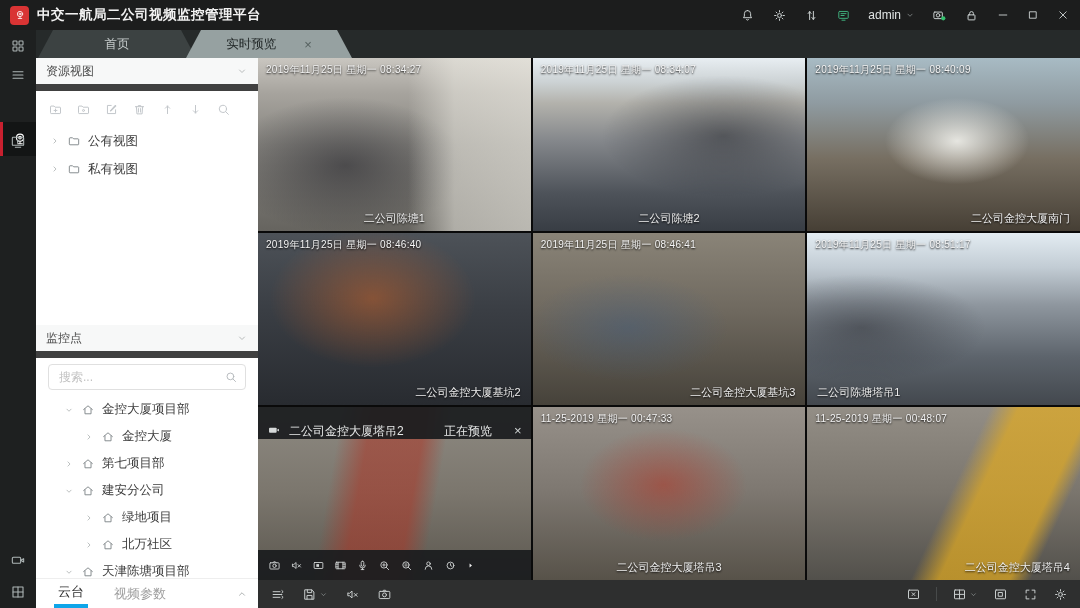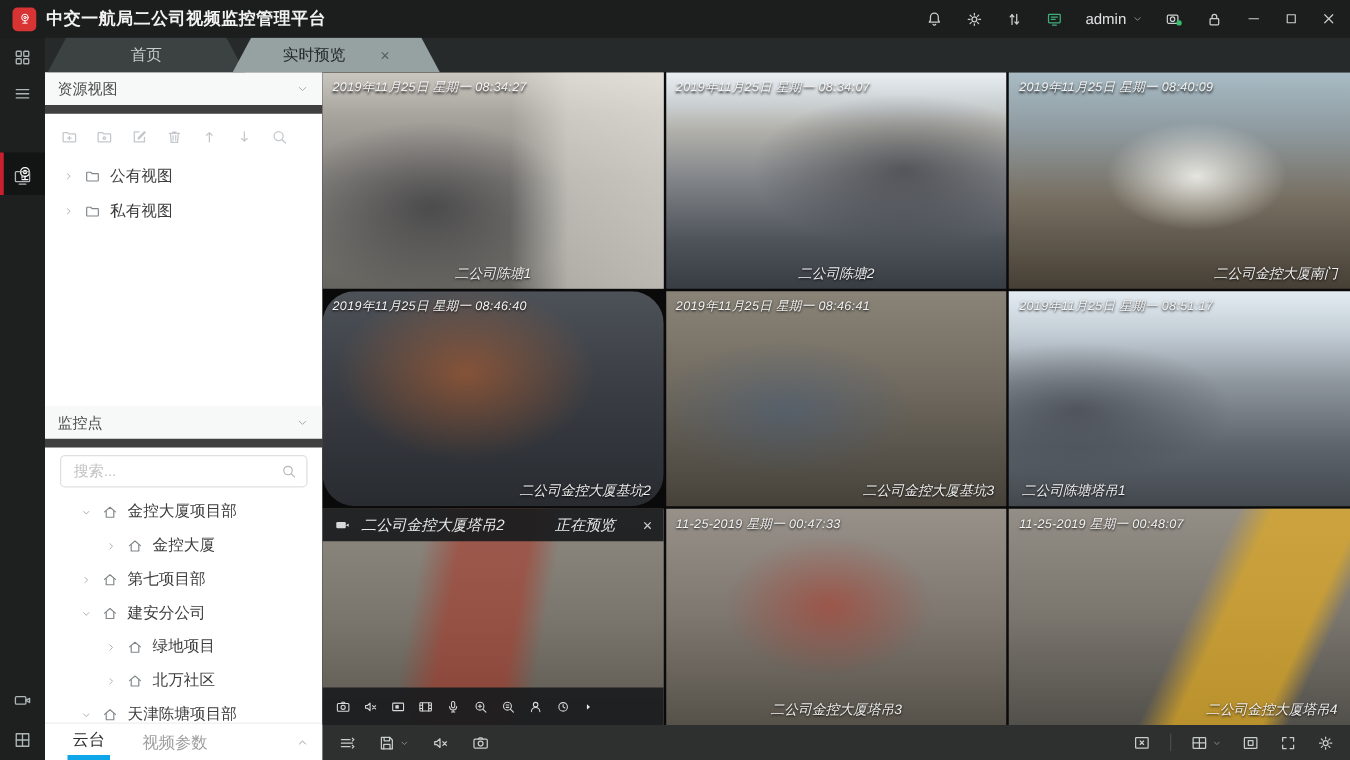--- a/index.html
+++ b/index.html
@@ -47,36 +47,36 @@
   .searchwrap .ic{position:absolute;right:8px;top:6px;color:#b3b7ba;font-size:14px;}
   .mtree .trow{height:27px;}
   .bottom-tabs{position:absolute;bottom:0;left:0;right:0;height:30px;background:#fff;border-top:1px solid #eee;display:flex;align-items:center;box-sizing:border-box;}
   .bt{font-size:13px;height:100%;display:flex;align-items:center;box-sizing:border-box;}
   .bt-active{margin-left:18px;color:#2e2e2e;border-bottom:4px solid #0ea5e9;padding:0 4px;}
   .bt-idle{margin-left:26px;color:#9d9d9d;}
   .bottom-tabs .ic{margin-left:auto;margin-right:10px;color:#9aa0a0;font-size:12px;}
 
   
   .videoarea{position:absolute;left:258px;top:58px;width:822px;height:522px;display:grid;grid-template-columns:repeat(3,1fr);grid-template-rows:repeat(3,1fr);gap:2px;background:#0a0a0a;}
-  .tile{position:relative;overflow:hidden;background:#222;font-style:italic;}
+  .tile{position:relative;overflow:hidden;background:#222;}
   .ts{position:absolute;top:5px;left:8px;font-size:10px;color:#f4f4f4;text-shadow:0 1px 2px rgba(0,0,0,.95);letter-spacing:.3px;white-space:nowrap;}
   .lbl{position:absolute;bottom:5px;font-size:11px;color:#efefef;text-shadow:0 1px 2px rgba(0,0,0,.95);white-space:nowrap;}
   .lbl-c{left:50%;transform:translateX(-50%);}
   .lbl-r{right:10px;}
   .lbl-l{left:10px;}
   .t1{background:linear-gradient(90deg,rgba(0,0,0,0) 55%,rgba(235,233,225,.55) 72%,rgba(242,240,232,.6) 100%),radial-gradient(ellipse at 32% 62%,rgba(35,35,42,.55),rgba(0,0,0,0) 45%),linear-gradient(180deg,#c9c6c0 0,#a7a49e 20%,#86847f 50%,#66645f 100%);}
   .t2{background:radial-gradient(ellipse at 70% 45%,rgba(30,32,38,.5),rgba(0,0,0,0) 45%),linear-gradient(180deg,#e8eef2 0,#ccd2d4 14%,#b3b2ac 26%,#84878b 48%,#4e535a 78%,#383d44 100%);}
   .t3{background:radial-gradient(ellipse at 55% 48%,rgba(248,248,243,.85),rgba(0,0,0,0) 34%),linear-gradient(180deg,#a8bbc4 0,#8f9ba1 26%,#776f62 58%,#463f35 100%);padding-left:12px;}
-  .t4{background:radial-gradient(ellipse at 42% 38%,rgba(205,100,40,.5),rgba(0,0,0,0) 46%),linear-gradient(180deg,#4d5258 0,#3a3e44 45%,#282b30 100%);border-radius:26px;}
+  .t4{background:radial-gradient(ellipse at 42% 38%,rgba(205,100,40,.5),rgba(0,0,0,0) 46%),linear-gradient(180deg,#4d5258 0,#3a3e44 45%,#282b30 100%);}
   .t5{background:radial-gradient(ellipse at 35% 55%,rgba(60,92,132,.4),rgba(0,0,0,0) 40%),linear-gradient(180deg,#8a8478 0,#6f695f 45%,#46423a 100%);}
   .t6{background:radial-gradient(ellipse at 20% 55%,rgba(40,42,48,.5),rgba(0,0,0,0) 40%),linear-gradient(180deg,#e3ecf2 0,#c2ccd4 20%,#8e969e 42%,#5d646c 72%,#43484e 100%);}
   .t7{background:linear-gradient(100deg,rgba(0,0,0,0) 28%,rgba(172,52,36,.55) 38%,rgba(172,52,36,.55) 56%,rgba(0,0,0,0) 64%),linear-gradient(180deg,#8e8a82 0,#7b766d 50%,#5b574f 100%);}
   .t8{background:radial-gradient(ellipse at 48% 45%,rgba(178,56,40,.55),rgba(0,0,0,0) 42%),linear-gradient(180deg,#97918a 0,#7e7871 48%,#575249 100%);}
   .t9{background:linear-gradient(115deg,rgba(0,0,0,0) 52%,rgba(228,172,32,.7) 60%,rgba(228,172,32,.7) 80%,rgba(0,0,0,0) 86%),linear-gradient(180deg,#938e86 0,#7a756d 50%,#52504b 100%);}
-  .tile-head{position:absolute;top:0;left:0;right:0;height:26px;background:rgba(26,28,30,.93);display:flex;align-items:center;gap:8px;padding:4px 9px;font-size:12px;color:#e8eaea;box-sizing:border-box;}
+  .tile-head{position:absolute;top:0;left:0;right:0;height:26px;background:rgba(26,28,30,.93);display:flex;gap:8px;padding:16px 9px;font-size:12px;color:#e8eaea;box-sizing:border-box;}
   .tile-head .status{margin-left:auto;}
   .tile-head .x{margin-left:14px;font-size:13px;color:#cfd3d3;}
   .tile-head .ic{font-size:14px;color:#d7dada;}
   .tile-tools{position:absolute;bottom:0;left:0;right:0;height:30px;background:rgba(26,28,30,.93);display:flex;align-items:center;gap:9px;padding:0 10px;color:#d7dada;font-size:13px;box-sizing:border-box;}
   .tile-tools .more{font-size:9px;color:#eee;}
 
   
   .bottombar{position:absolute;left:258px;top:580px;right:0;height:28px;background:#2e2f2f;display:flex;align-items:center;padding:0 12px;box-sizing:border-box;color:#c8cdcd;}
   .bb-left{display:flex;align-items:center;gap:17px;font-size:15px;}
   .bb-right{margin-left:auto;display:flex;align-items:center;gap:15px;font-size:15px;}

